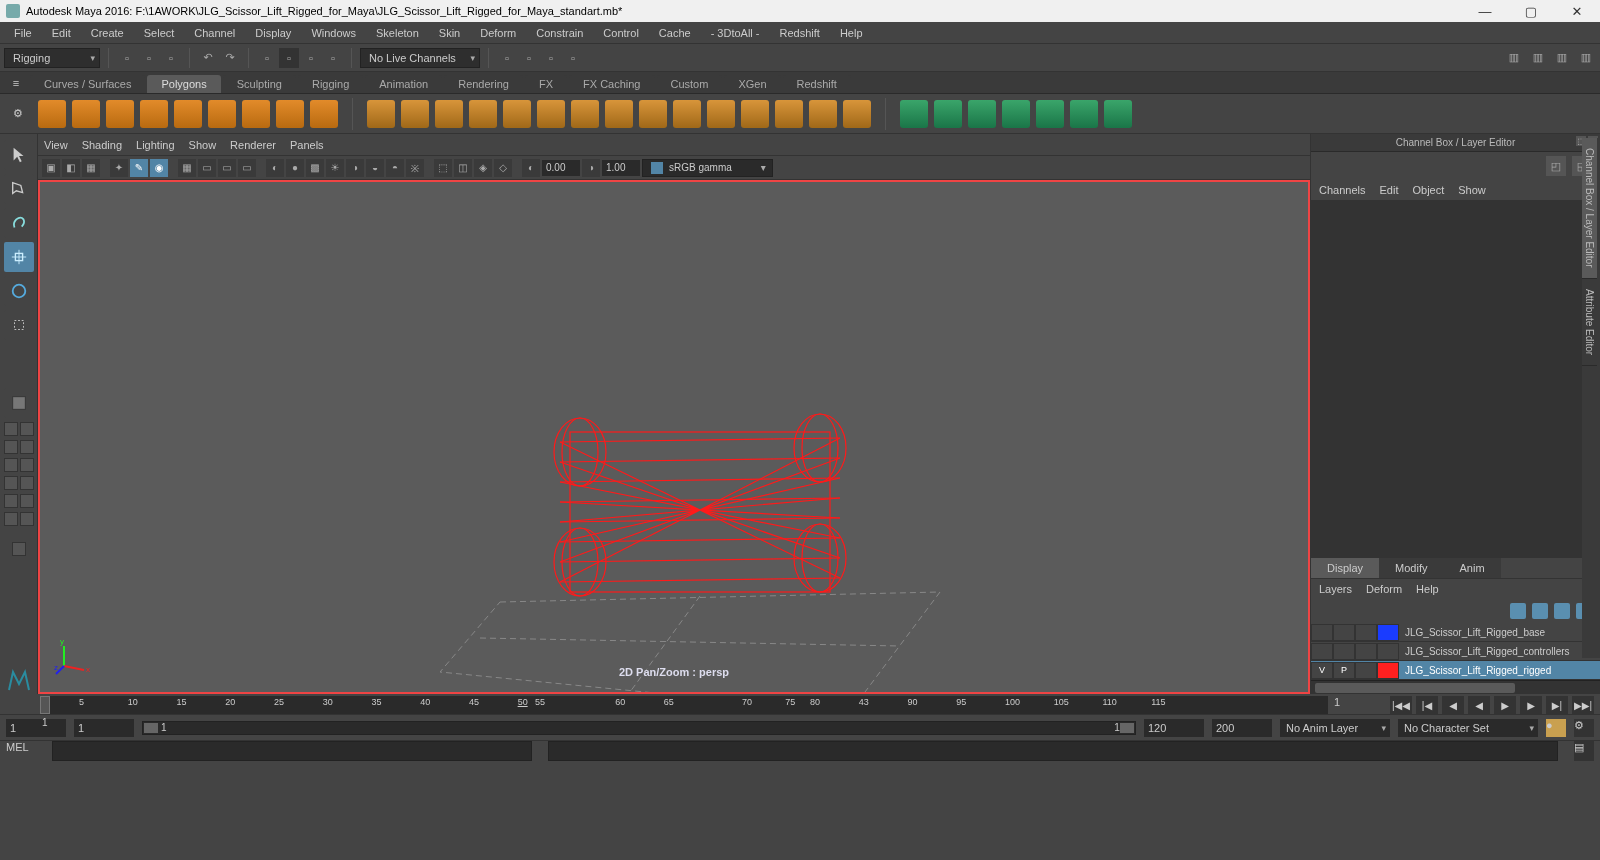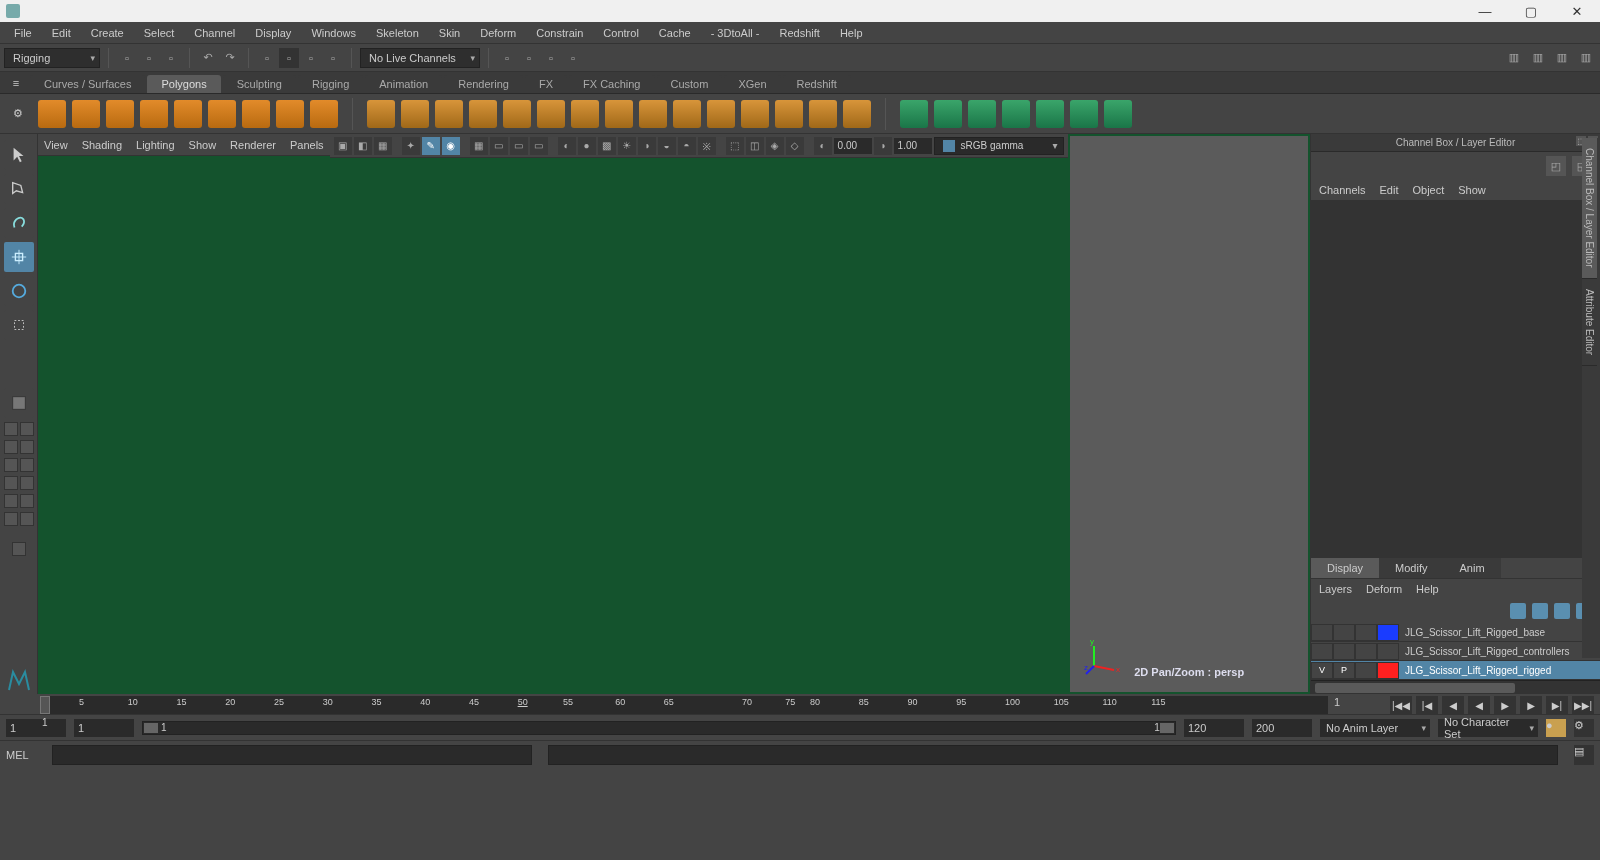--- a/index.html
+++ b/index.html
@@ -40,21 +40,21 @@
 .main { display: flex; height: 560px; }
 .toolbox { width: 38px; background: #444444; display: flex; flex-direction: column; align-items: center; padding-top: 6px; gap: 4px; border-right: 1px solid #333; }
 .tool { width: 30px; height: 30px; background: #444; display:flex; align-items:center; justify-content:center; border-radius: 2px; }
 .tool.active { background: #5285a6; }
 .tool svg { width:18px; height:18px; }
 .tool-gap { height: 40px; }
 .toolbox .pair { display:flex; gap:2px; }
 .toolbox .sm { width:14px; height:14px; background:#555; border:1px solid #333; }
 
 
-.viewport-wrap { flex: 1; display: flex; flex-direction: row; background: #14532d; }
+.viewport-wrap { flex: 1; display: flex; flex-direction: column; background: #ef4444; }
 .panel-menu { height: 22px; background: #444; border-bottom: 1px solid #333; display: flex; align-items: center; padding: 0 6px; gap: 14px; }
 .panel-toolbar { height: 24px; background: #444; border-bottom: 1px solid #333; display: flex; align-items: center; padding: 0 4px; gap: 2px; }
 .pbtn { width: 18px; height: 18px; background: #3a3a3a; display:flex; align-items:center; justify-content:center; font-size:10px; color:#aaa; }
 .pbtn.hl { background: #5285a6; color:#fff; }
 .panel-toolbar .num { width: 38px; height: 16px; background: #2a2a2a; color: #ccc; padding: 0 4px; font-size: 10px; display:flex; align-items:center; }
 .colorspace { background: #2a2a2a; padding: 2px 40px 2px 8px; font-size: 10px; border:1px solid #222; display:flex; align-items:center; height:18px; position:relative; }
 .colorspace::after { content:'▾'; position:absolute; right:6px; color:#aaa; }
 .colorspace .sw { width:12px; height:12px; background:#5285a6; margin-right:6px; }
 
 .viewport { flex: 1; background: #5b5b5b; position: relative; overflow: hidden; margin: 2px; }
@@ -97,40 +97,41 @@
 .slider-track .lbl { position:absolute; left:18px; top:0; font-size:10px; color:#ccc; }
 .slider-track .lblr { position:absolute; right:4px; top:0; font-size:10px; color:#ccc; }
 .playback { display:flex; gap:4px; margin-left:auto; }
 .playback .pb { width:22px; height:18px; background:#333; display:flex; align-items:center; justify-content:center; color:#ccc; font-size:10px; }
 .rangebar { height: 26px; display:flex; align-items:center; padding: 0 6px; gap:8px; border-top:1px solid #333; }
 .rangebar .fld { width:60px; height:18px; background:#2a2a2a; padding:0 4px; font-size:11px; display:flex; align-items:center; }
 .rangebar .ddl { height:18px; background:#2a2a2a; padding:0 18px 0 6px; font-size:11px; display:flex; align-items:center; position:relative; }
 .rangebar .ddl::after { content:'▾'; position:absolute; right:4px; color:#aaa; font-size:9px; }
 
 
-.cmdline { height: 28px; background: #444; display: flex; align-items: center; padding: 0 6px; gap: 16px; border-top:1px solid #333; }
+.cmdline { height: 28px; background: #444; display: flex; padding: 0 6px; gap: 16px; border-top:1px solid #333; }
 .cmdline .lbl { width: 30px; color:#ccc; font-size:11px; }
 .cmdline .inp { height: 20px; background: #2a2a2a; border:1px solid #222; }
 .cmdline .inp.a { width: 480px; }
 .cmdline .inp.b { flex:1; }
 .cmdline .end { width:20px; height:20px; background:#333; }
 
 
 .maya-logo { width:28px; height:28px; display:flex; align-items:center; justify-content:center; }
 .maya-logo svg { width:24px; height:24px; }
 
 
 .model { position:absolute; left: 460px; top: 230px; }
 .grid-plane { position:absolute; left: 400px; top: 400px; }
 </style>
 </head>
 <body>
 
 <div class="titlebar">
   <div class="icon"></div>
+  <span>Autodesk Maya 2016: F:\1AWORK\JLG_Scissor_Lift_Rigged_for_Maya\JLG_Scissor_Lift_Rigged_for_Maya_standart.mb*</span>
   <div class="spacer"></div>
   <div class="winbtn">—</div>
   <div class="winbtn">▢</div>
   <div class="winbtn">✕</div>
 </div>
 
 <div class="menubar" id="menubar">
     <div class="m">File</div>
     <div class="m">Edit</div>
     <div class="m">Create</div>
@@ -472,27 +473,27 @@
         <div class="tick" style="left: 38.9916px;">5</div>
         <div class="tick" style="left: 87.7311px;">10</div>
         <div class="tick" style="left: 136.471px;">15</div>
         <div class="tick" style="left: 185.21px;">20</div>
         <div class="tick" style="left: 233.95px;">25</div>
         <div class="tick" style="left: 282.689px;">30</div>
         <div class="tick" style="left: 331.429px;">35</div>
         <div class="tick" style="left: 380.168px;">40</div>
         <div class="tick" style="left: 428.908px;">45</div>
         <div class="tick" style="left: 477.647px; text-decoration: underline;">50</div>
-        <div class="tick" style="left: 523px;">55</div>
+        <div class="tick" style="left: 495px;">55</div>
         <div class="tick" style="left: 575.126px;">60</div>
         <div class="tick" style="left: 623.866px;">65</div>
         <div class="tick" style="left: 702px;">70</div>
         <div class="tick" style="left: 721.345px; margin-left: 24px;">75</div>
         <div class="tick" style="left: 770.084px;">80</div>
-        <div class="tick" style="left: 818.824px;">85</div>
+        <div class="tick" style="left: 818.824px;">43</div>
         <div class="tick" style="left: 867.563px;">90</div>
         <div class="tick" style="left: 916.303px;">95</div>
         <div class="tick" style="left: 965.042px;">100</div>
         <div class="tick" style="left: 1013.78px;">105</div>
         <div class="tick" style="left: 1062.52px;">110</div>
         <div class="tick" style="left: 1111.26px;">115</div>
         <div style="position: absolute; left: 0px; top: 0px; width: 10px; height: 18px; background: rgb(85, 85, 85); border: 1px solid rgb(119, 119, 119);"></div>
         <div style="position: absolute; left: 2px; bottom: -14px; color: rgb(204, 204, 204); font-size: 10px;">1</div>
       </div>
     <div style="width:56px; padding-top:2px">
@@ -516,21 +517,21 @@
       <div class="thumb"></div>
       <span class="lbl">1</span>
       <span class="lblr">120</span>
       <div style="position:absolute; right:1px; top:1px; width:14px; height:10px; background:#666"></div>
     </div>
     <div class="fld">120</div>
     <div class="fld">200</div>
     <div class="ddl" style="width:110px">
         <span>No Anim Layer</span>
       </div>
-    <div class="ddl" style="width:100px">
+    <div class="ddl" style="width:140px">
         <span>No Character Set</span>
       </div>
     <div class="pb" style="width:20px;height:18px;background:#c9a050">●</div>
     <div class="pb" style="width:20px;height:18px;background:#333">⚙</div>
   </div>
 </div>
 
 <div class="cmdline">
   <div class="lbl">MEL</div>
   <div class="inp a"></div>

